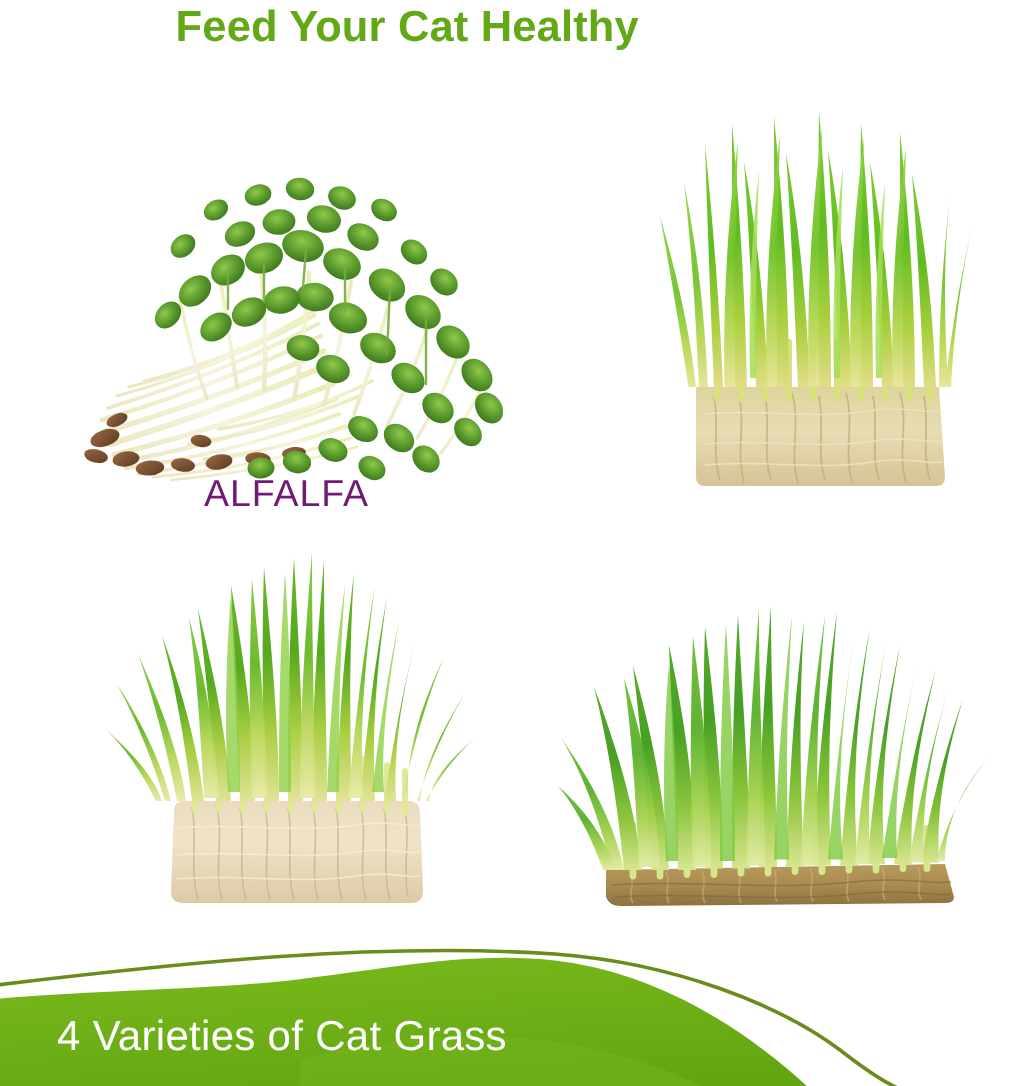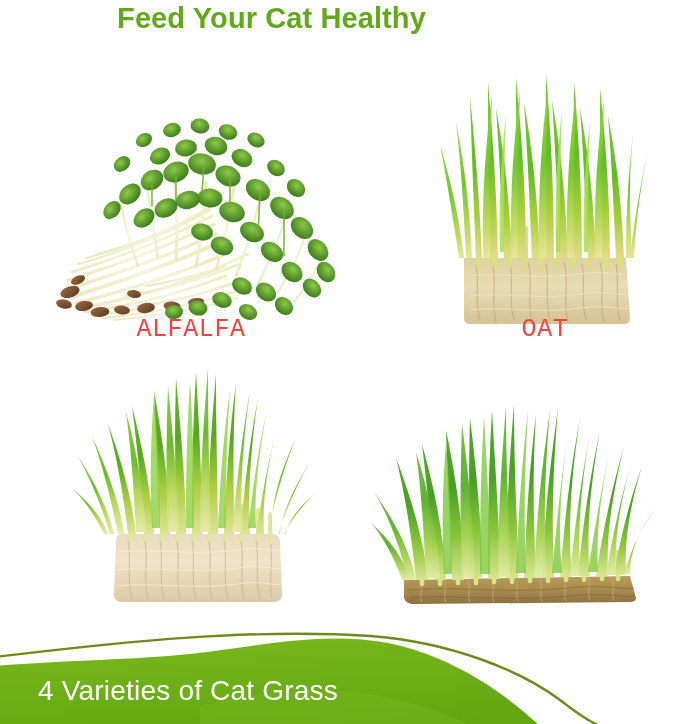--- a/index.html
+++ b/index.html
@@ -56,22 +56,22 @@
   .plant-wrap svg { display: block; width: 100%; height: 100%; }
 
   .variety-label {
     position: absolute;
     left: 0;
     width: 100%;
     text-align: center;
     font-size: 25px;
     font-weight: normal;
     letter-spacing: 0.6px;
-    color: #ef4444;
-    font-family: Liberation Mono, monospace;
+    color: #701a75;
+    font-family: Liberation Sans, sans-serif;
   }
   .cell-alfalfa .variety-label { bottom: -14px; }
   .cell-oat     .variety-label { bottom: -14px; }
   .cell-rye     .variety-label { bottom: -14px; }
   .cell-wheat   .variety-label { bottom: -14px; }
 
   
   .banner {
     position: absolute;
     left: 0;
@@ -305,21 +305,20 @@
           <path d="M200 206 C 204 170 210 134 220 90 C 210 134 206 170 204 206 Z"></path>
         </g>
 
         <g fill="#a6de56" opacity="0.85">
           <path d="M70 200 C 69 160 70 114 76 62 C 74 116 74 162 74 200 Z"></path>
           <path d="M126 200 C 125 158 126 110 132 58 C 130 112 130 160 130 200 Z"></path>
           <path d="M154 200 C 153 162 154 118 160 70 C 158 120 158 164 158 200 Z"></path>
         </g>
       </svg>
     </div>
-    <div class="variety-label">OAT</div>
   </div>
 
   <div class="cell cell-rye">
     <div class="plant-wrap">
       <svg viewBox="0 0 270 290" preserveAspectRatio="xMidYMax meet">
         <defs>
           <linearGradient id="rye-blade" x1="0" y1="0" x2="0" y2="1">
             <stop offset="0%" stop-color="#69b62a"></stop>
             <stop offset="38%" stop-color="#56a81e"></stop>
             <stop offset="70%" stop-color="#a9ce42"></stop>

